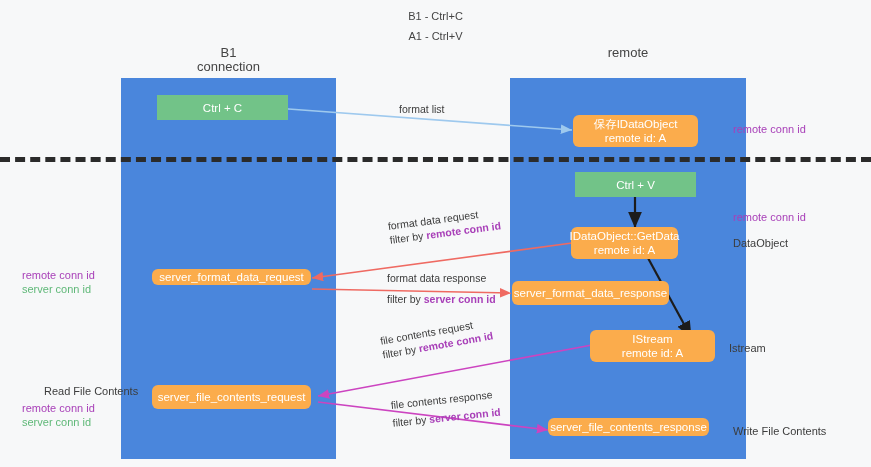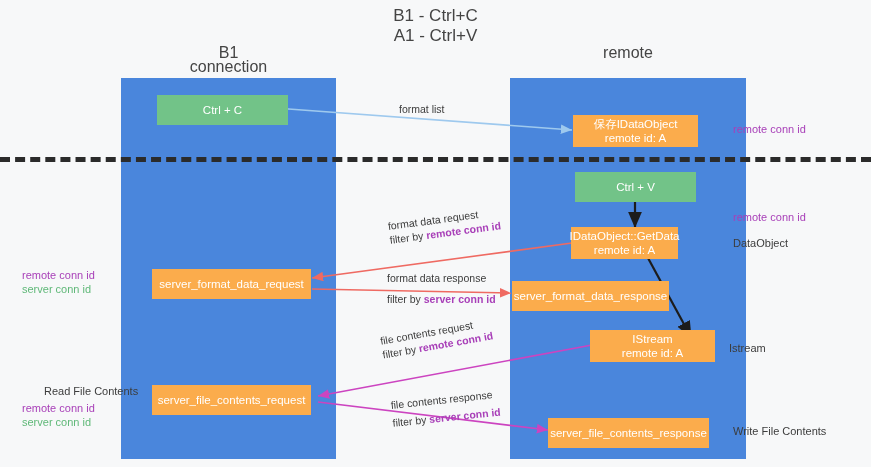--- a/index.html
+++ b/index.html
@@ -11,48 +11,48 @@
     color:#3c3c3c;
   }
   #stage{position:absolute;left:0;top:0;width:871px;height:467px;}
 
   
   .abs{position:absolute;}
 
   
   .title{
     left:0;top:6px;width:871px;text-align:center;
-    font-size:17px;line-height:20px;color:#444;
+    font-size:11px;line-height:20px;color:#444;
   }
 
   
   .colcap{
-    font-size:16px;line-height:14px;text-align:center;color:#444;
+    font-size:13px;line-height:14px;text-align:center;color:#444;
   }
 
   
   .lane{background:#4a86dc;}
 
   
   .divider{
     left:0;top:157px;width:871px;height:0;
     border-top:5px dashed #2b2b2b;
   }
 
   
   .node{
     box-sizing:border-box;
     display:flex;flex-direction:column;
     align-items:center;justify-content:center;
     color:#ffffff;font-size:11.5px;line-height:14px;
     text-align:center;
-    padding:15px 4px;
+    padding:8px 4px;
   }
   .node.green{background:#72c388;}
-  .node.orange{background:#fbac4c;}
+  .node.orange{background:#fbac4c;border-radius:6px;}
   .node .l2{font-size:11.5px;line-height:14px;}
 
   
   .ann{font-size:11px;line-height:15px;}
   .purple{color:#a83fb8;}
   .green-t{color:#5fb878;}
 
   
   .elabel{
     font-size:10.5px;line-height:14px;color:#3c3c3c;

